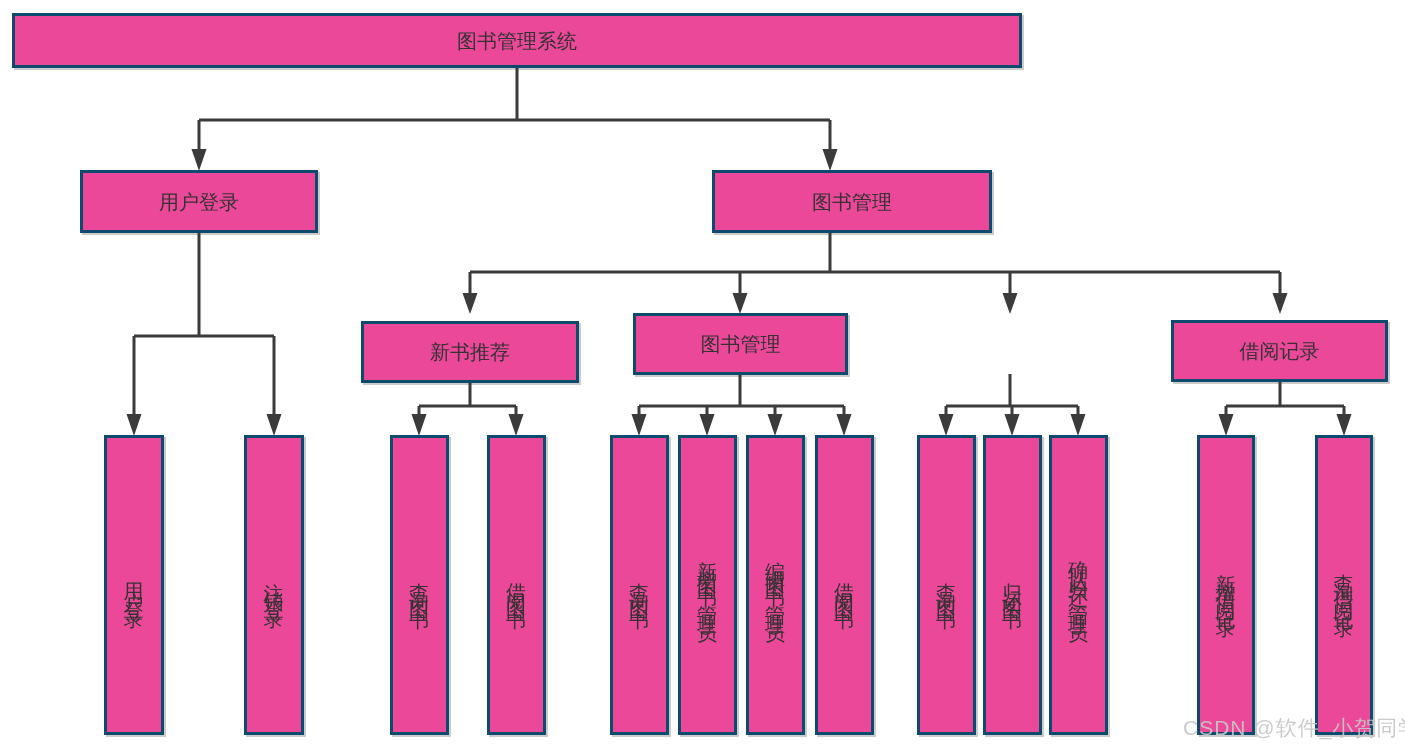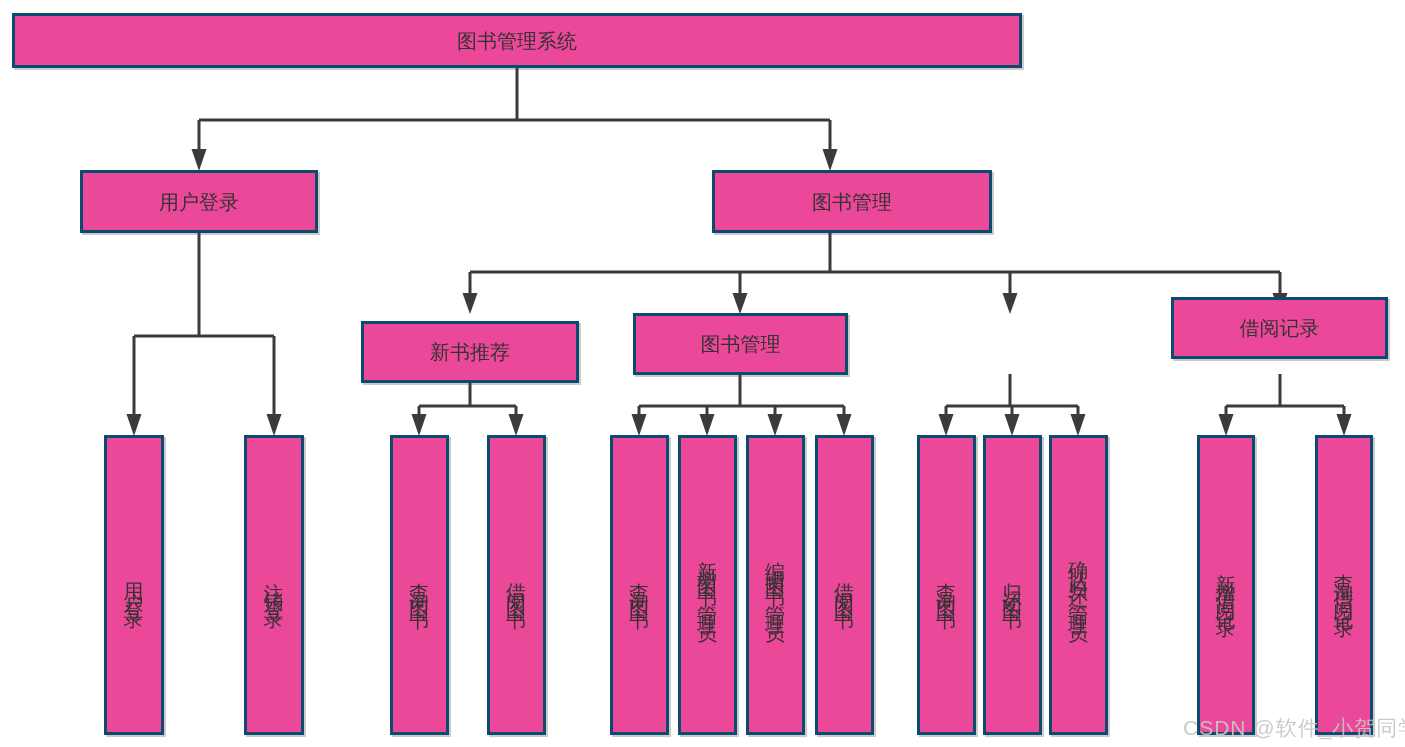--- a/index.html
+++ b/index.html
@@ -125,21 +125,21 @@
     </g>
   </svg>
 
   <div class="node" style="left:12px; top:13px; width:1010px; height:55px;">图书管理系统</div>
 
   <div class="node" style="left:80px; top:170px; width:238px; height:63px;">用户登录</div>
   <div class="node" style="left:712px; top:170px; width:280px; height:63px;text-align:center;">图书管理</div>
 
   <div class="node" style="left:361px; top:313px; width:218px; height:62px;margin-top:8px;">新书推荐</div>
   <div class="node" style="left:633px; top:313px; width:215px; height:62px;">图书管理</div>
-  <div class="node" style="left:1171px; top:297px; width:217px; height:62px;">借阅记录</div>
+  <div class="node" style="left:1171px; top:320px; width:217px; height:62px;">借阅记录</div>
 
   <div class="node vertical" style="left:104px; top:435px; width:60px; height:300px;">用户登录</div>
   <div class="node vertical" style="left:244px; top:435px; width:60px; height:300px;">注销登录</div>
 
   <div class="node vertical" style="left:390px; top:435px; width:59px; height:300px;">查询图书</div>
   <div class="node vertical" style="left:487px; top:435px; width:59px; height:300px;">借阅图书</div>
 
   <div class="node vertical" style="left:610px; top:435px; width:59px; height:300px;">查询图书</div>
   <div class="node vertical" style="left:678px; top:435px; width:59px; height:300px;">新增图书（管理员）</div>
   <div class="node vertical" style="left:746px; top:435px; width:59px; height:300px;">编辑图书（管理员）</div>

